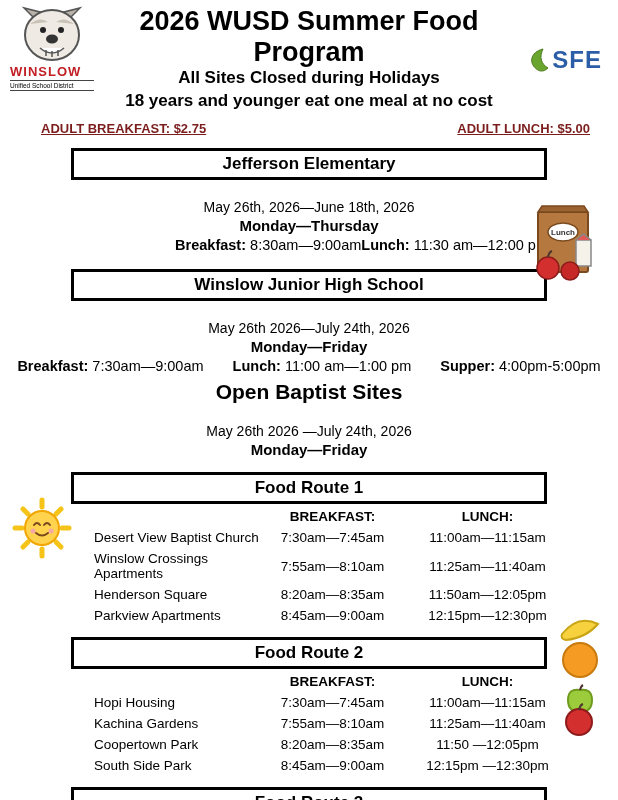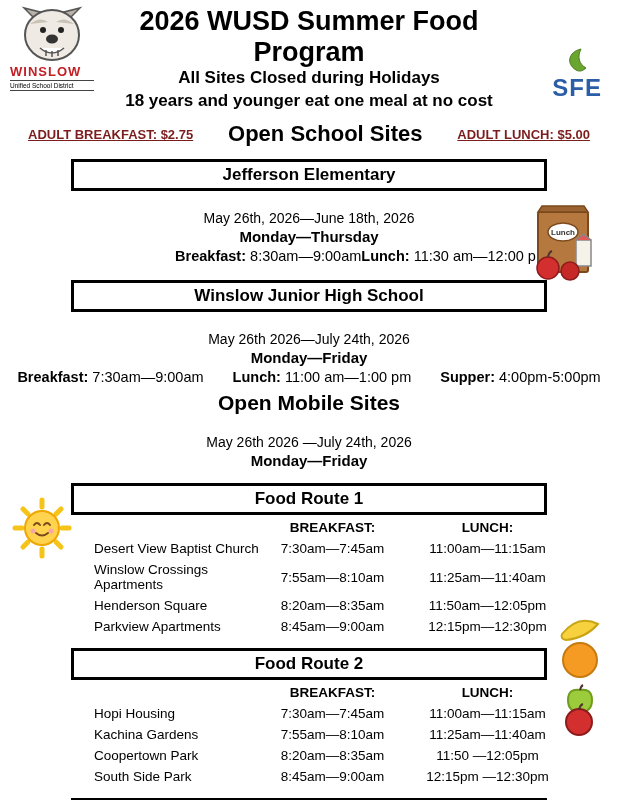--- a/index.html
+++ b/index.html
@@ -12,26 +12,26 @@
   .page { position:relative; width:618px; height:800px; padding-top:6px; }
 
   
   .district-logo { position:absolute; left:10px; top:6px; width:84px; }
   .logo-name { font-size:13px; font-weight:bold; letter-spacing:1px; color:var(--winslow-red); }
   .logo-sub { font-size:6.5px; border-top:1px solid #444; border-bottom:1px solid #444; padding:1px 0; margin-top:1px; }
   .title-block { text-align:center; padding:0 95px; }
   .title-block h1 { font-size:27px; font-weight:bold; line-height:1.15; }
   .sub1 { font-size:17px; font-weight:bold; margin-top:0; }
   .sub2 { font-size:17px; font-weight:bold; margin-top:3px; }
-  .sfe-logo { position:absolute; right:16px; top:46px; display:flex; align-items:center;flex-direction:column; }
+  .sfe-logo { position:absolute; right:16px; top:46px; display:flex; align-items:center; }
   .sfe-text { font-size:24px; font-weight:bold; color:var(--sfe-blue); letter-spacing:1px; }
 
   
   .pricing-row { display:flex; justify-content:space-between; align-items:center; padding:0 28px; margin-top:10px; }
-  .price { font-size:13px; font-weight:bold; text-decoration:underline; color:var(--maroon); white-space:nowrap; }
+  .price { font-size:13px; font-weight:bold; text-decoration:underline; color:var(--maroon); white-space:nowrap;margin-left:13px; }
   .big-heading { font-size:22px; font-weight:bold; text-align:center; }
 
   
   .boxhead { width:476px; margin:0 auto; border:3px solid #000; text-align:center;
              font-size:17px; font-weight:bold; padding:3px 8px; background:#fff; }
   .dates { text-align:center; font-size:14px; margin-top:19px; }
   .days  { text-align:center; font-size:15px; font-weight:bold; margin-top:2px; }
 
   .meals-jeff { display:flex; justify-content:flex-end; margin:3px 70px 0 95px; font-size:14.5px; }
   .meals-center { display:flex; justify-content:center; gap:29px; margin-top:3px; font-size:14.5px; }
@@ -91,21 +91,20 @@
     <span>
       <svg width="26" height="28" viewBox="0 0 26 28">
         <path d="M12 24 C2 18 4 6 17 3 C13 11 15 18 22 22 C19 25 15 26 12 24 Z" fill="#6aa530" stroke="#4e7d22" stroke-width="1"></path>
       </svg>
     </span>
     <span class="sfe-text">SFE</span>
   </div>
 
   <div class="pricing-row">
     <span class="price">ADULT BREAKFAST: $2.75</span>
-    <span class="big-heading">Open School Sites</span>
     <span class="price">ADULT LUNCH: $5.00</span>
   </div>
 
   <section class="sec-jefferson">
     <div class="boxhead">Jefferson Elementary</div>
     <div class="dates">May 26th, 2026—June 18th, 2026</div>
     <div class="days">Monday—Thursday</div>
     <div class="meals-jeff">
       <span class="meal"><b>Breakfast:</b> <span>8:30am—9:00am</span></span>
       <span class="meal"><b>Lunch:</b> <span>11:30 am—12:00 pm</span></span>
@@ -117,21 +116,21 @@
     <div class="dates">May 26th 2026—July 24th, 2026</div>
     <div class="days">Monday—Friday</div>
     <div class="meals-center">
       <span class="meal"><b>Breakfast:</b> <span>7:30am—9:00am</span></span>
       <span class="meal"><b>Lunch:</b> <span>11:00 am—1:00 pm</span></span>
       <span class="meal"><b>Supper:</b> <span>4:00pm-5:00pm</span></span>
     </div>
   </section>
 
   <section class="sec-mobile-head">
-    <div class="oms-heading">Open Mobile Sites</div>
+    <div class="oms-heading">Open Baptist Sites</div>
     <div class="dates">May 26th 2026 —July 24th, 2026</div>
     <div class="days">Monday—Friday</div>
   </section>
 
   <section class="route-section">
     <div class="boxhead">Food Route 1</div>
     <div class="route-grid">
       <div></div>
       <div class="col-head">BREAKFAST:</div>
       <div class="col-head">LUNCH:</div>

